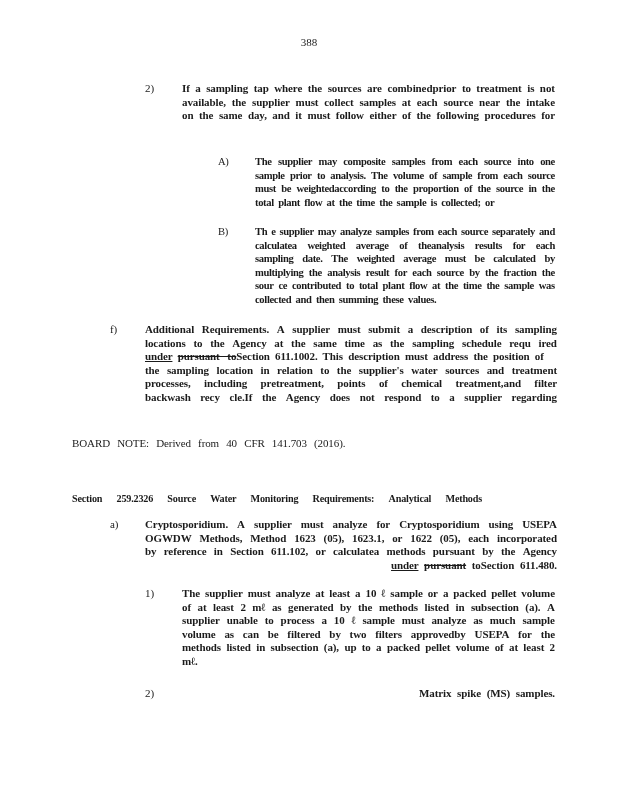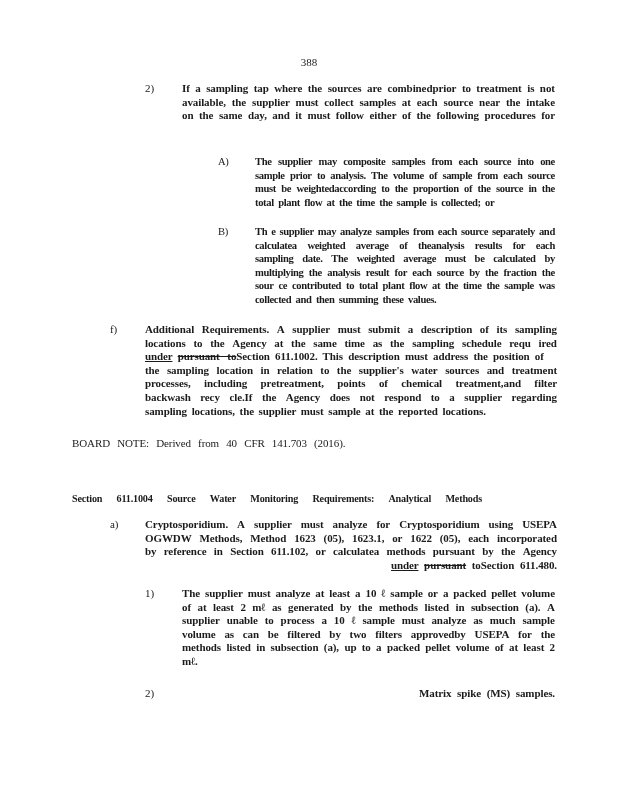--- a/index.html
+++ b/index.html
@@ -13,21 +13,21 @@
   .lbl-n{flex:0 0 35px;}
   .txt{display:block;font-weight:bold;}
   .line{height:13.6px;line-height:13.6px;white-space:nowrap;}
   .jflex{display:flex;justify-content:space-between;}
   .last{word-spacing:2px;}
   .tight{font-size:10.6px;letter-spacing:-0.35px;}
   .ws26{word-spacing:2.6px;}
   .ws3{word-spacing:3px;text-align:right;}
   .ins{text-decoration:underline;}
   .del{text-decoration:line-through;word-spacing:5px;}
-  .pagenum{position:absolute;top:36px;left:0;width:618px;text-align:center;letter-spacing:0;margin-top:20px;}
+  .pagenum{position:absolute;top:36px;left:0;width:618px;text-align:center;letter-spacing:0;}
   .boardnote{word-spacing:4.5px;}
   .sourceline{word-spacing:3.5px;}
   .blank{display:inline-block;border-bottom:1px solid #222;height:10px;}
   .blank1{width:42px;}
   .blank2{width:54px;}
   .secheads{display:flex;justify-content:space-between;width:410px;
     font-weight:bold;font-size:10.2px;letter-spacing:-0.2px;}
 </style>
 </head>
 <body>
@@ -265,33 +265,32 @@
           <span>the</span>
           <span>Agency</span>
           <span>does</span>
           <span>not</span>
           <span>respond</span>
           <span>to</span>
           <span>a</span>
           <span>supplier</span>
           <span>regarding</span>
         </div>
-      <div class="line last">sampling locations, the supplier must sample at the reported locations.</div>
     </div>
   </div>
 
   <div class="row" style="top:437px;left:72px;">
     <div class="line boardnote">BOARD NOTE: Derived from 40 CFR 141.703 (2016).</div>
   </div>
 
 
   <div class="row" style="top:492px;left:72px;">
     <div class="secheads line">
       <span>Section</span>
-      <span>611.1004</span>
+      <span>259.2326</span>
       <span>Source</span>
       <span>Water</span>
       <span>Monitoring</span>
       <span>Requirements:</span>
       <span>Analytical</span>
       <span>Methods</span>
     </div>
   </div>
 
   <div class="row" style="top:518px;left:110px;">

